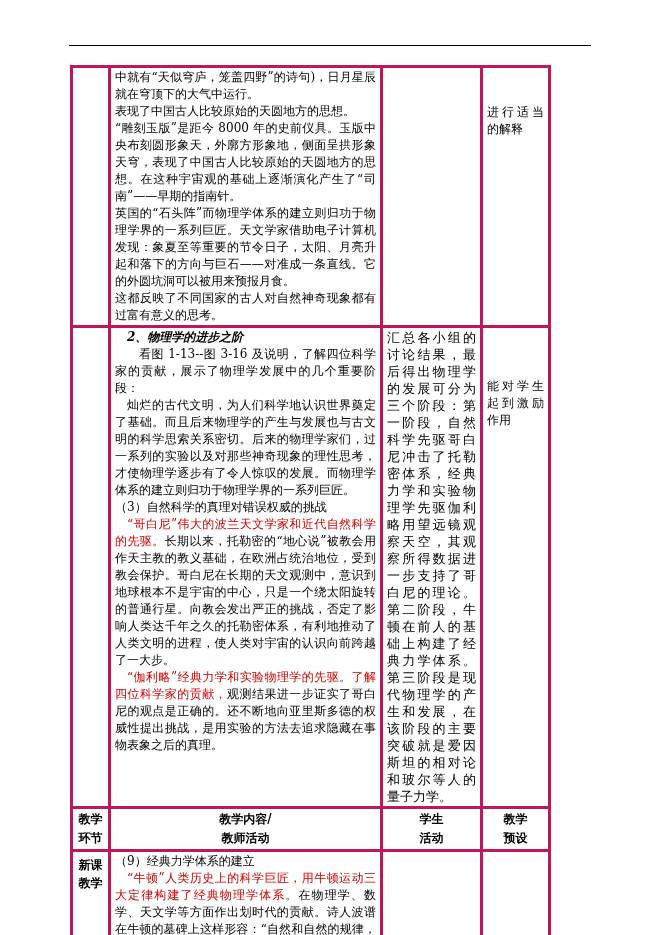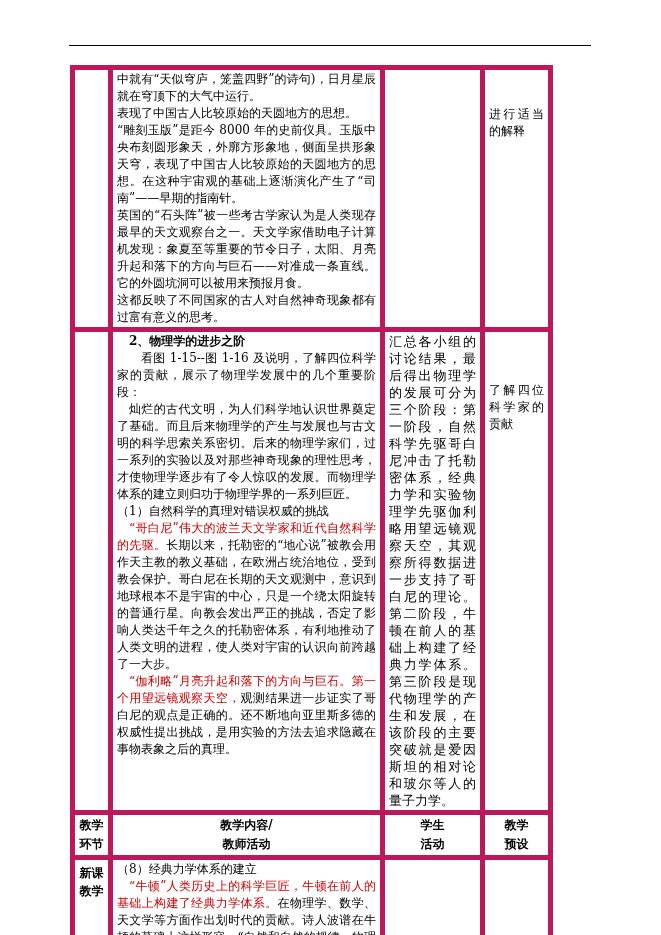--- a/index.html
+++ b/index.html
@@ -1,23 +1,23 @@
 <!DOCTYPE html>
 <html><head>
 <meta charset="utf-8">
 <style>
   html,body{margin:0;padding:0;background:#ffffff;}
   .page{position:relative;width:661px;height:935px;overflow:hidden;background:#fff;
         font-family:"DejaVu Serif","Liberation Serif",serif;color:#000;}
   .top-rule{position:absolute;left:69px;top:45px;width:522px;height:0;border-top:1.5px solid #000;}
   table.doc{position:absolute;left:70px;top:65px;border-collapse:collapse;table-layout:fixed;}
-  td{border:5px solid #be185d;vertical-align:top;padding:1px 4px;font-size:12px;line-height:17px;}
+  td{border:3px solid #be185d;vertical-align:top;padding:1px 4px;font-size:12px;line-height:17px;}
   p{margin:0;text-align:justify;word-break:break-all;}
   .red{color:#cc0000;}
-  .bold{font-weight:bold;}
+  .bold{font-weight:bold;font-style:italic;}
   .ind1{text-indent:1em;}
   .ind2{text-indent:2em;}
   .hdr{font-weight:bold;text-align:center;vertical-align:middle;white-space:pre-line;line-height:19px;}
   .stage{font-weight:bold;text-align:center;white-space:pre-line;padding-top:4px;line-height:18px;}
   .preset{font-size:12px;line-height:17px;margin-left:6px;}
   .preset1{padding-top:36px;}
   .preset2{padding-top:50px;}
   .student{font-size:13px;line-height:17px;}
 </style>
 </head>
@@ -34,63 +34,63 @@
         <col style="width:68px">
     </colgroup>
 
     <tbody>
         <tr style="height:258px">
       <td></td>
       <td>
         <p>中就有“天似穹庐，笼盖四野”的诗句)，日月星辰就在穹顶下的大气中运行。</p>
         <p>表现了中国古人比较原始的天圆地方的思想。</p>
         <p>“雕刻玉版”是距今 8000 年的史前仪具。玉版中央布刻圆形象天，外廓方形象地，侧面呈拱形象天穹，表现了中国古人比较原始的天圆地方的思想。在这种宇宙观的基础上逐渐演化产生了“司南”——早期的指南针。</p>
-        <p>英国的“石头阵”被一些考古学家认为是人类现存最早的天文观察台之一。天文学家借助电子计算机发现：象夏至等重要的节令日子，太阳、月亮升起和落下的方向与巨石——对准成一条直线。它的外圆坑洞可以被用来预报月食。</p>
+        <p>英国的“石头阵”而物理学体系的建立则归功于物理学界的一系列巨匠。天文学家借助电子计算机发现：象夏至等重要的节令日子，太阳、月亮升起和落下的方向与巨石——对准成一条直线。它的外圆坑洞可以被用来预报月食。</p>
         <p>这都反映了不同国家的古人对自然神奇现象都有过富有意义的思考。</p>
       </td>
       <td></td>
       <td class="preset preset1">
         <p>进行适当的解释</p>
       </td>
     </tr>
 
     <tr style="height:397px">
       <td></td>
       <td>
         <p class="ind1"><b class="bold">2、物理学的进步之阶</b></p>
-        <p class="ind2">看图 1-15--图 1-16 及说明，了解四位科学家的贡献，展示了物理学发展中的几个重要阶段：</p>
+        <p class="ind2">看图 1-13--图 3-16 及说明，了解四位科学家的贡献，展示了物理学发展中的几个重要阶段：</p>
         <p class="ind1">灿烂的古代文明，为人们科学地认识世界奠定了基础。而且后来物理学的产生与发展也与古文明的科学思索关系密切。后来的物理学家们，过一系列的实验以及对那些神奇现象的理性思考，才使物理学逐步有了令人惊叹的发展。而物理学体系的建立则归功于物理学界的一系列巨匠。</p>
-        <p>（1）自然科学的真理对错误权威的挑战</p>
+        <p>（3）自然科学的真理对错误权威的挑战</p>
         <p class="ind1"><span class="red">“哥白尼”伟大的波兰天文学家和近代自然科学的先驱。</span><span>长期以来，托勒密的“地心说”被教会用作天主教的教义基础，在欧洲占统治地位，受到教会保护。哥白尼在长期的天文观测中，意识到地球根本不是宇宙的中心，只是一个绕太阳旋转的普通行星。向教会发出严正的挑战，否定了影响人类达千年之久的托勒密体系，有利地推动了人类文明的进程，使人类对宇宙的认识向前跨越了一大步。</span></p>
-        <p class="ind1"><span class="red">“伽利略”月亮升起和落下的方向与巨石。第一个用望远镜观察天空，</span><span>观测结果进一步证实了哥白尼的观点是正确的。还不断地向亚里斯多德的权威性提出挑战，是用实验的方法去追求隐藏在事物表象之后的真理。</span></p>
+        <p class="ind1"><span class="red">“伽利略”经典力学和实验物理学的先驱。了解四位科学家的贡献，</span><span>观测结果进一步证实了哥白尼的观点是正确的。还不断地向亚里斯多德的权威性提出挑战，是用实验的方法去追求隐藏在事物表象之后的真理。</span></p>
       </td>
       <td class="student">
         <p>汇总各小组的讨论结果，最后得出物理学的发展可分为三个阶段：第一阶段，自然科学先驱哥白尼冲击了托勒密体系，经典力学和实验物理学先驱伽利略用望远镜观察天空，其观察所得数据进一步支持了哥白尼的理论。第二阶段，牛顿在前人的基础上构建了经典力学体系。第三阶段是现代物理学的产生和发展，在该阶段的主要突破就是爱因斯坦的相对论和玻尔等人的量子力学。</p>
       </td>
       <td class="preset preset2">
-        <p>了解四位科学家的贡献</p>
+        <p>能对学生起到激励作用</p>
       </td>
     </tr>
 
     <tr style="height:43px">
       <td class="hdr">教学
 环节</td>
       <td class="hdr">教学内容/
 教师活动</td>
       <td class="hdr">学生
 活动</td>
       <td class="hdr">教学
 预设</td>
     </tr>
 
     <tr style="height:200px">
       <td class="stage">新课
 教学</td>
       <td>
-        <p>（8）经典力学体系的建立</p>
-        <p class="ind1"><span class="red">“牛顿”人类历史上的科学巨匠，牛顿在前人的基础上构建了经典力学体系。</span><span>在物理学、数学、天文学等方面作出划时代的贡献。诗人波谱在牛顿的墓碑上这样形容：“自然和自然的规律，物理学的进步之阶；上帝说：“让牛顿降生！”于是一切变</span></p>
+        <p>（9）经典力学体系的建立</p>
+        <p class="ind1"><span class="red">“牛顿”人类历史上的科学巨匠，用牛顿运动三大定律构建了经典物理学体系。</span><span>在物理学、数学、天文学等方面作出划时代的贡献。诗人波谱在牛顿的墓碑上这样形容：“自然和自然的规律，物理学的进步之阶；上帝说：“让牛顿降生！”于是一切变</span></p>
       </td>
       <td></td>
       <td></td>
     </tr>
   </tbody>
     </table>
 </div>
 
 </body></html>

